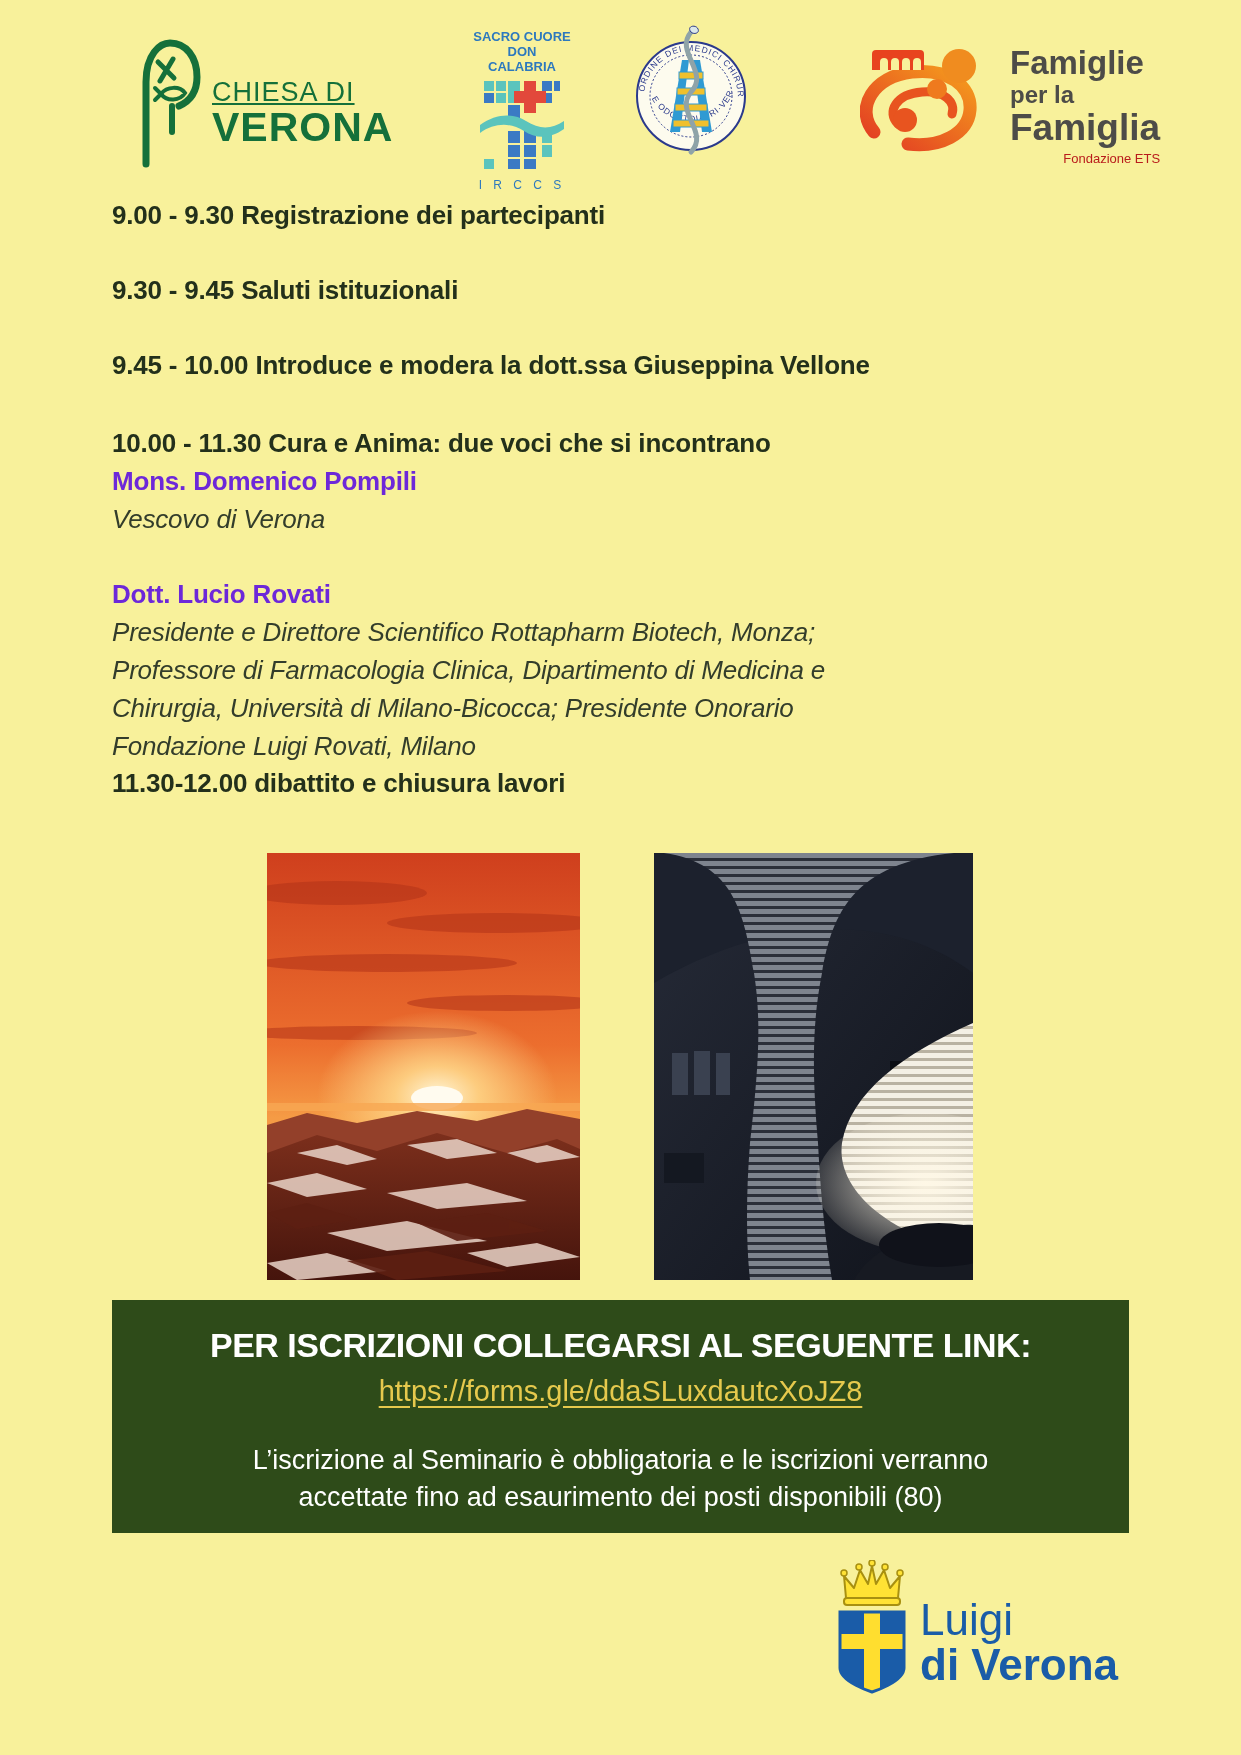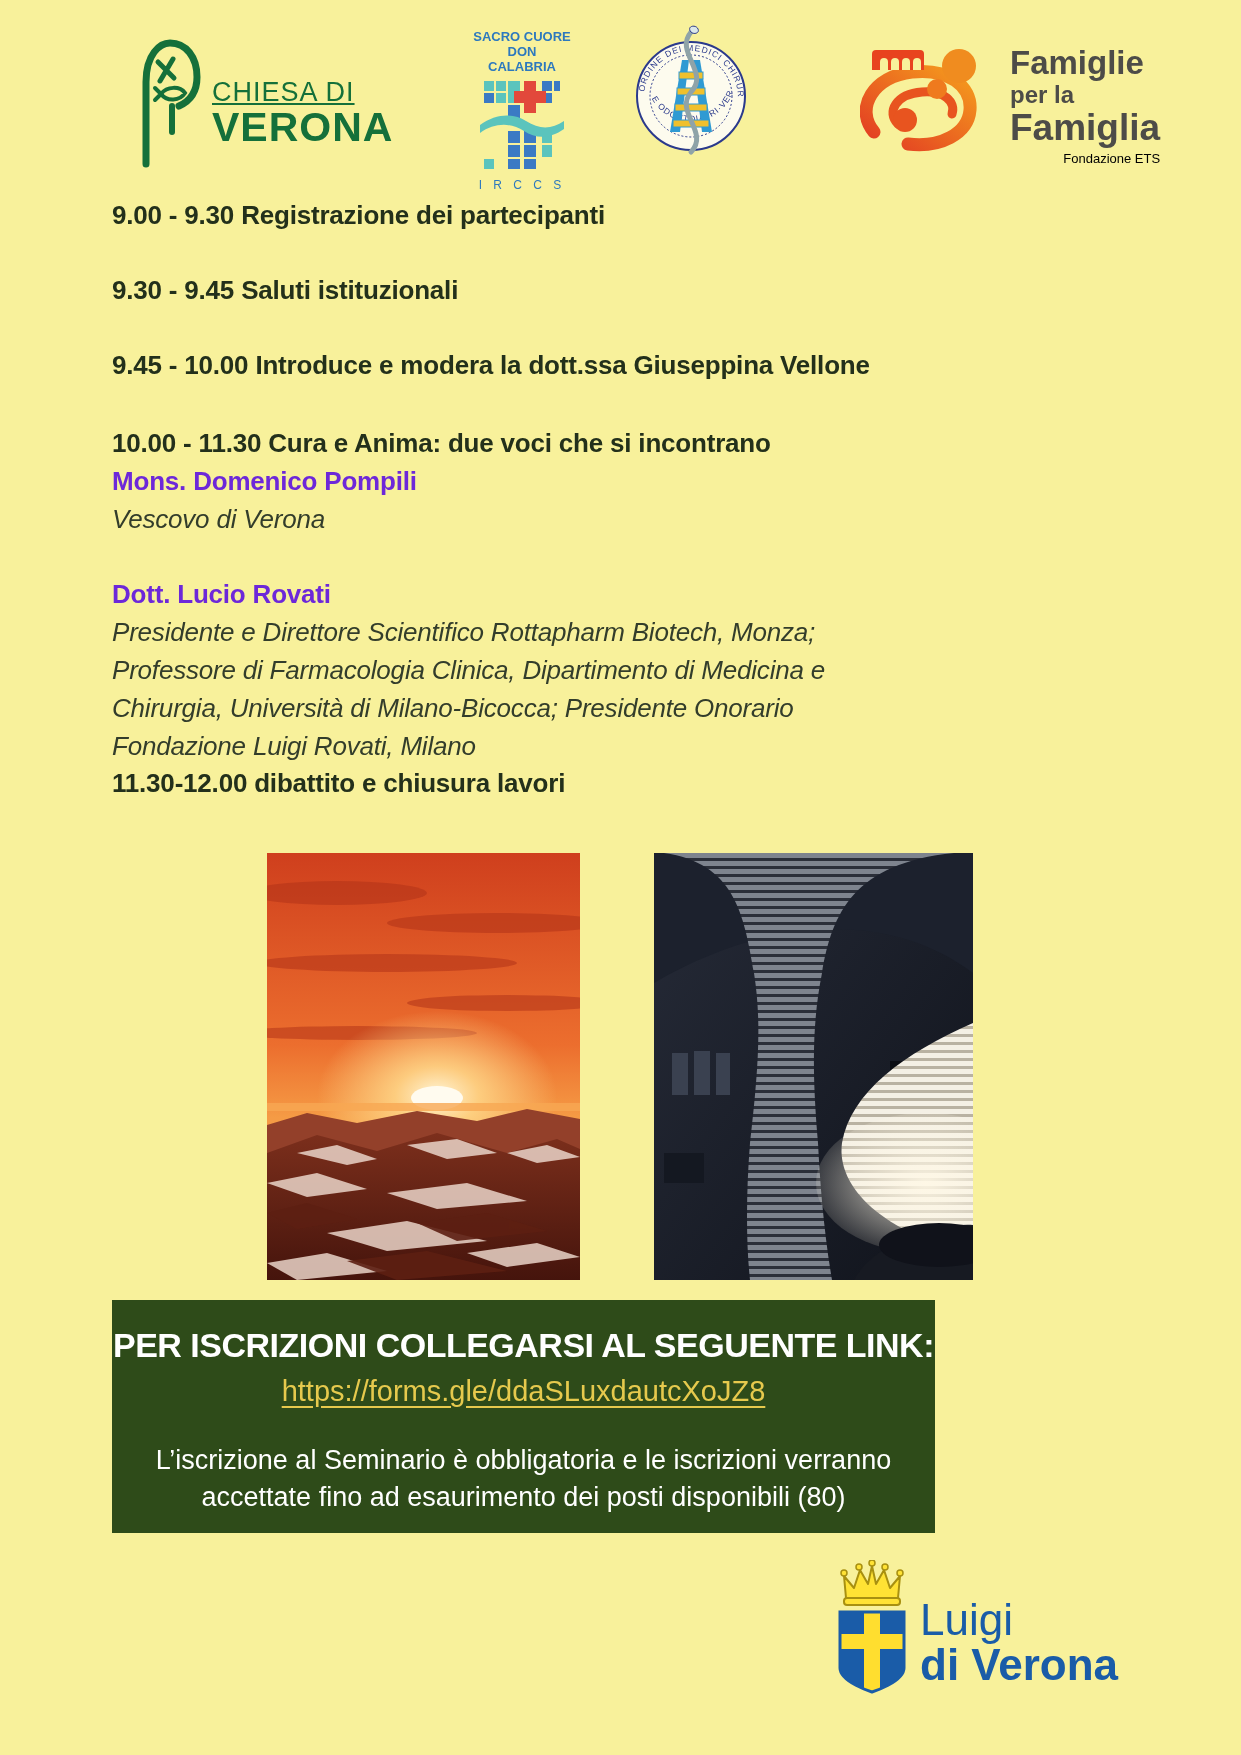--- a/index.html
+++ b/index.html
@@ -13,32 +13,32 @@
   .chiesa-line2{font-size:41px;font-weight:700;letter-spacing:1px;}
   .sacro{left:424px;top:30px;width:100px;text-align:center;color:#2D79BE;margin-left:48px;}
   .sacro-l1,.sacro-l2{font-size:13px;font-weight:700;line-height:1.15;}
   .sacro-ircss{font-size:12px;letter-spacing:4px;margin-top:3px;color:#2D79BE;}
   .ordine{left:632px;top:20px;}
   .famiglie{left:860px;top:46px;display:flex;}
   .fam-text{margin-left:32px;color:#4D4C48;line-height:1;}
   .fam-l1{font-size:33px;font-weight:700;}
   .fam-l2{font-size:24px;font-weight:600;margin-top:4px;}
   .fam-l3{font-size:37px;font-weight:700;margin-top:2px;}
-  .fam-sub{font-size:13px;color:#000000;text-align:right;margin-top:6px;}
+  .fam-sub{font-size:13px;color:#b91c1c;text-align:right;margin-top:6px;}
   
   .sched{position:absolute;left:112px;white-space:nowrap;font-size:26px;letter-spacing:-0.2px;}
   .sched.bold{font-weight:700;color:#23301B;}
   .sched.green{font-weight:700;color:#6d28d9;}
   .sched.italic{font-style:italic;font-weight:400;color:#333D2B;}
   
   .photo{position:absolute;overflow:hidden;}
   .photo-left{left:267px;top:853px;width:313px;height:427px;}
   .photo-right{left:654px;top:853px;width:319px;height:427px;}
   
-  .banner{position:absolute;left:112px;top:1300px;width:823px;height:233px;background:#2E4B19;
+  .banner{position:absolute;left:112px;top:1300px;width:1017px;height:233px;background:#2E4B19;
           text-align:center;color:#ffffff;}
   .banner-heading{margin-top:26px;font-size:34px;font-weight:700;letter-spacing:-0.5px;}
   .banner-link{display:inline-block;margin-top:10px;font-size:29px;color:#E6C94D;
                text-decoration:underline;text-underline-offset:5px;}
   .banner-note{margin-top:34px;font-size:27px;line-height:1.38;font-weight:400;}
   
   .comune{position:absolute;left:836px;top:1560px;display:flex;}
   .comune-emblem{width:72px;}
   .comune-text{margin-left:12px;margin-top:38px;color:#1A5CA8;line-height:1.02;}
   .comune-l1{font-size:44px;font-weight:500;}

